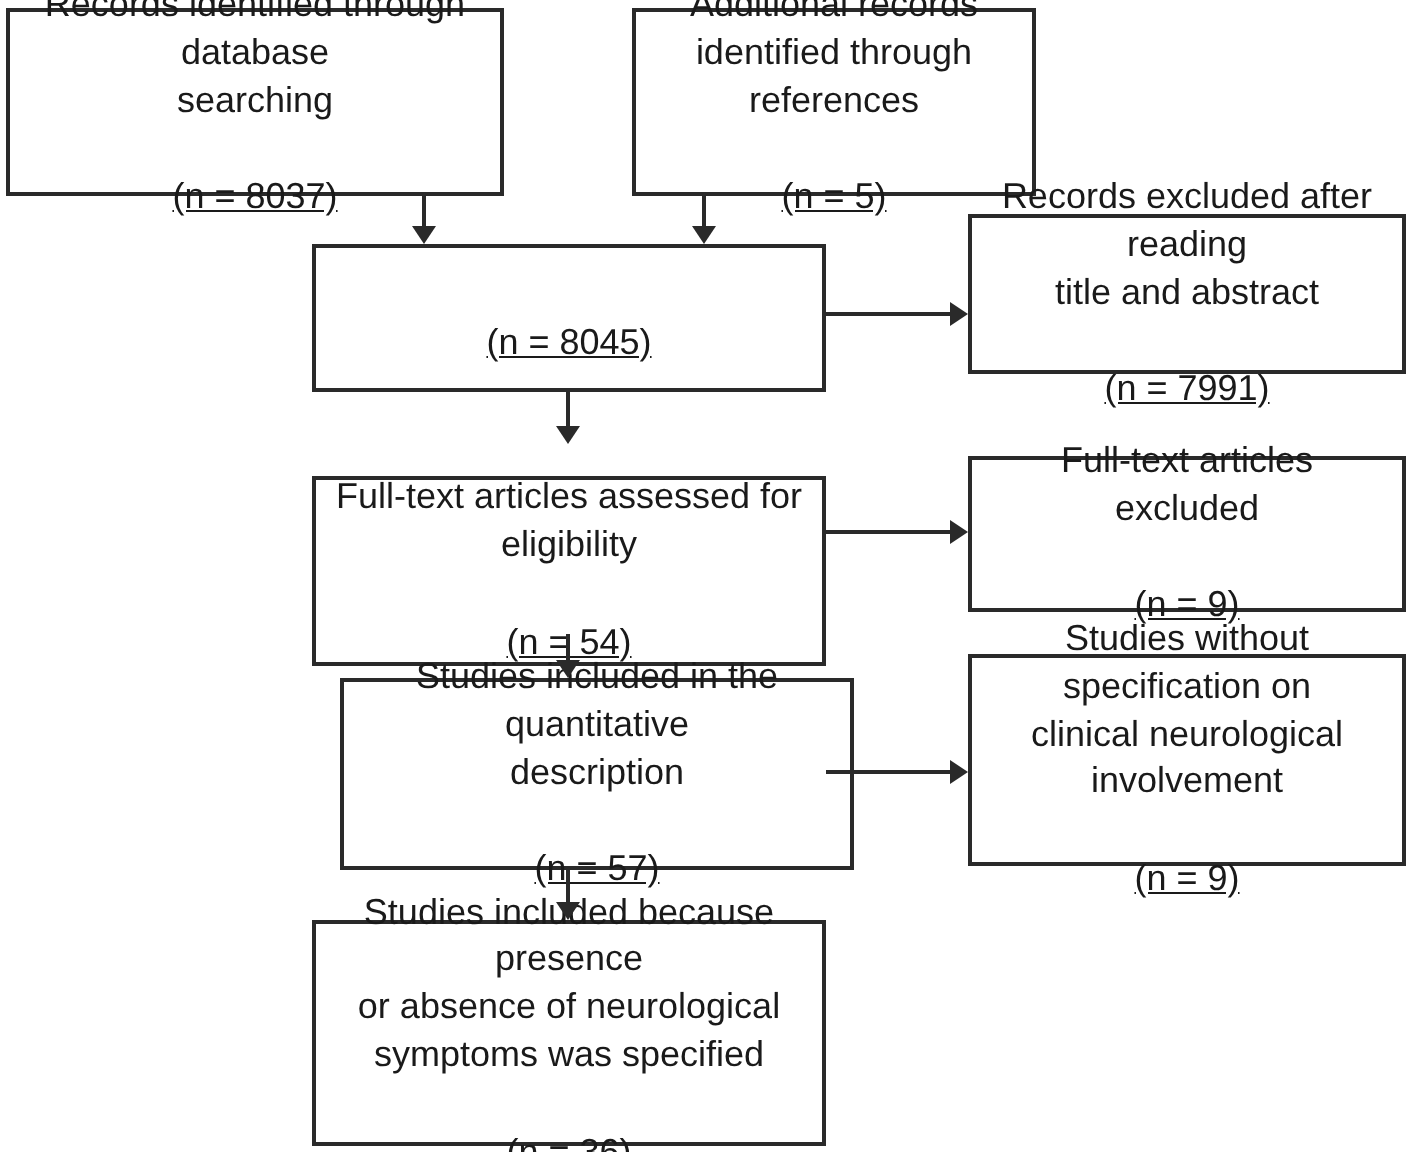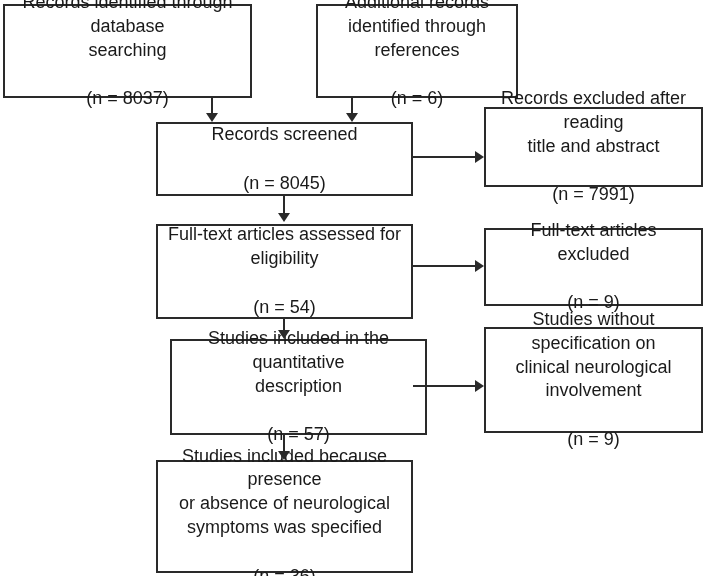--- a/index.html
+++ b/index.html
@@ -7,21 +7,21 @@
     position:relative; width:709px; height:576px; background:#ffffff;
     font-family:"Liberation Sans", sans-serif; color:#1a1a1a;
   }
   .box {
     position:absolute; box-sizing:border-box; background:#ffffff;
     border:2px solid #2a2a2a;
     display:flex; flex-direction:column; align-items:center; justify-content:center;
     text-align:center; font-size:18px; line-height:1.32; padding:20px 6px;
   }
   .box .label { white-space:pre-line; }
-  .box .count { margin-top:25px; }
+  .box .count { margin-top:25px;text-decoration:underline; }
   .vline { position:absolute; width:2px; background:#2a2a2a; }
   .hline { position:absolute; height:2px; background:#2a2a2a; }
   .ah-down {
     position:absolute; width:0; height:0;
     border-left:6px solid transparent; border-right:6px solid transparent;
     border-top:9px solid #2a2a2a;
   }
   .ah-right {
     position:absolute; width:0; height:0;
     border-top:6px solid transparent; border-bottom:6px solid transparent;
@@ -35,35 +35,34 @@
 
   <div class="box" style="left:3px;   top:4px;   width:249px; height:94px;">
     <div class="label">Records identified through database
 searching</div>
     <div class="count">(n = 8037)</div>
   </div>
 
   <div class="box" style="left:316px; top:4px;   width:202px; height:94px;">
     <div class="label">Additional records identified through
 references</div>
-    <div class="count">(n = 6)</div>
+    <div class="count">(n = 5)</div>
   </div>
 
   <div class="box" style="left:156px; top:122px; width:257px; height:74px;">
-    <div class="label">Records screened</div>
     <div class="count">(n = 8045)</div>
   </div>
 
   <div class="box" style="left:484px; top:107px; width:219px; height:80px;">
     <div class="label">Records excluded after reading
 title and abstract</div>
     <div class="count">(n = 7991)</div>
   </div>
 
-  <div class="box" style="left:156px; top:224px; width:257px; height:95px;">
+  <div class="box" style="left:156px; top:238px; width:257px; height:95px;">
     <div class="label">Full-text articles assessed for
 eligibility</div>
     <div class="count">(n = 54)</div>
   </div>
 
   <div class="box" style="left:484px; top:228px; width:219px; height:78px;">
     <div class="label">Full-text articles excluded</div>
     <div class="count">(n = 9)</div>
   </div>
 

